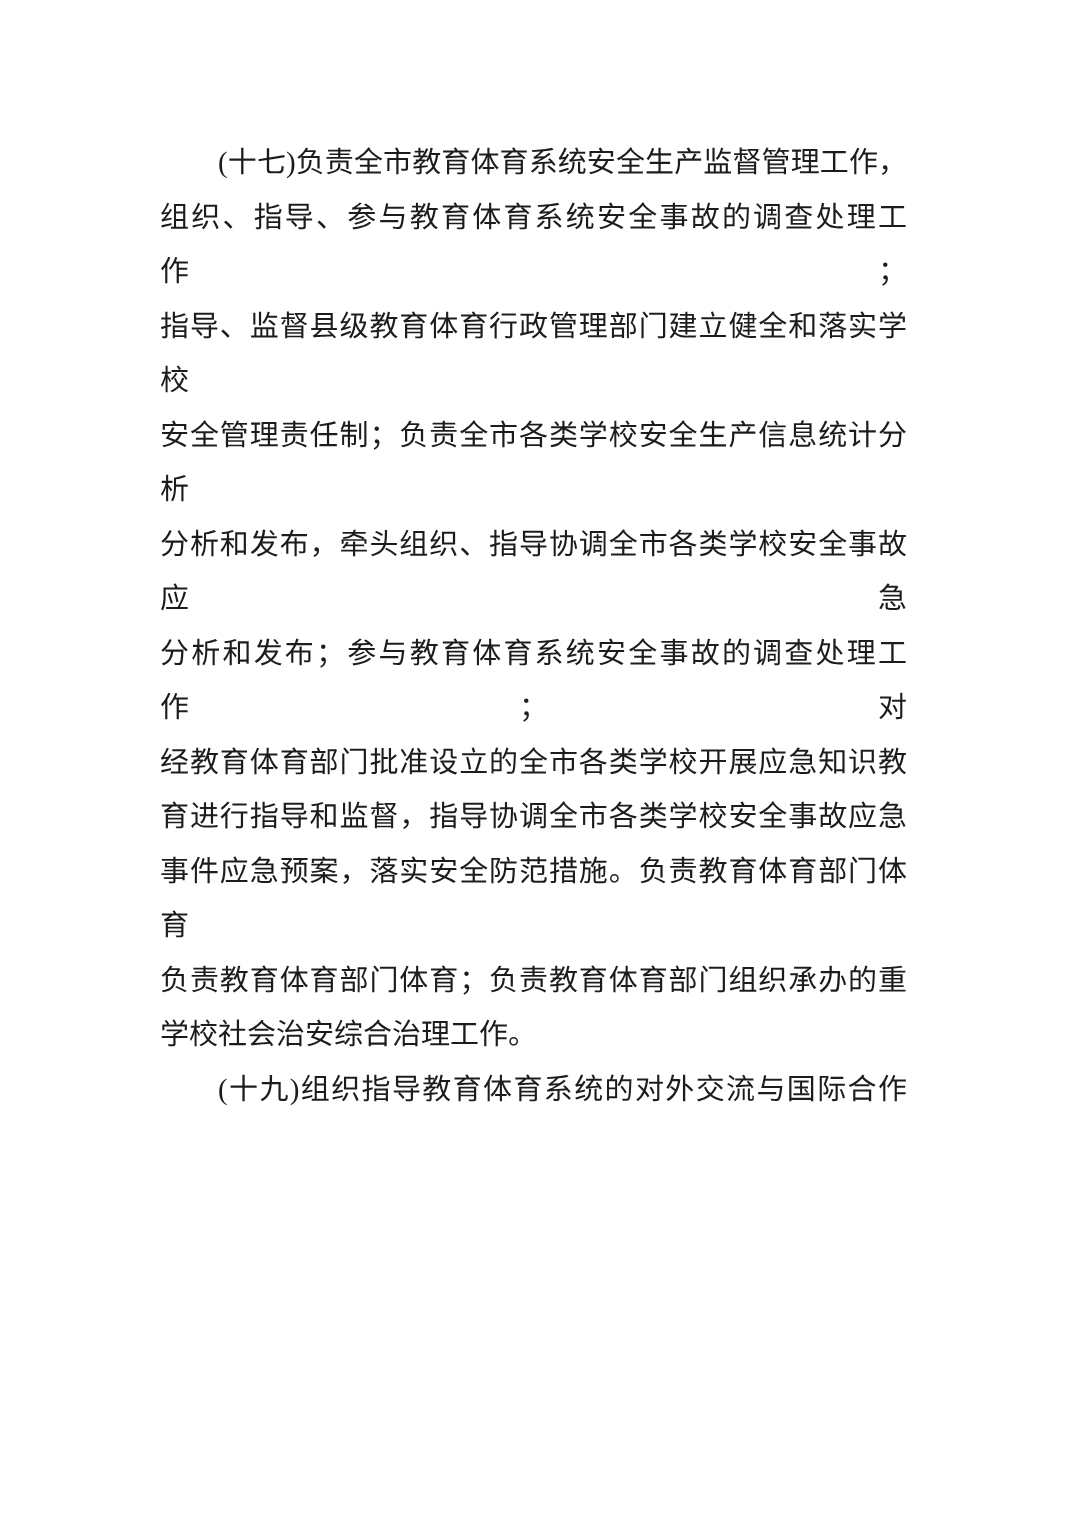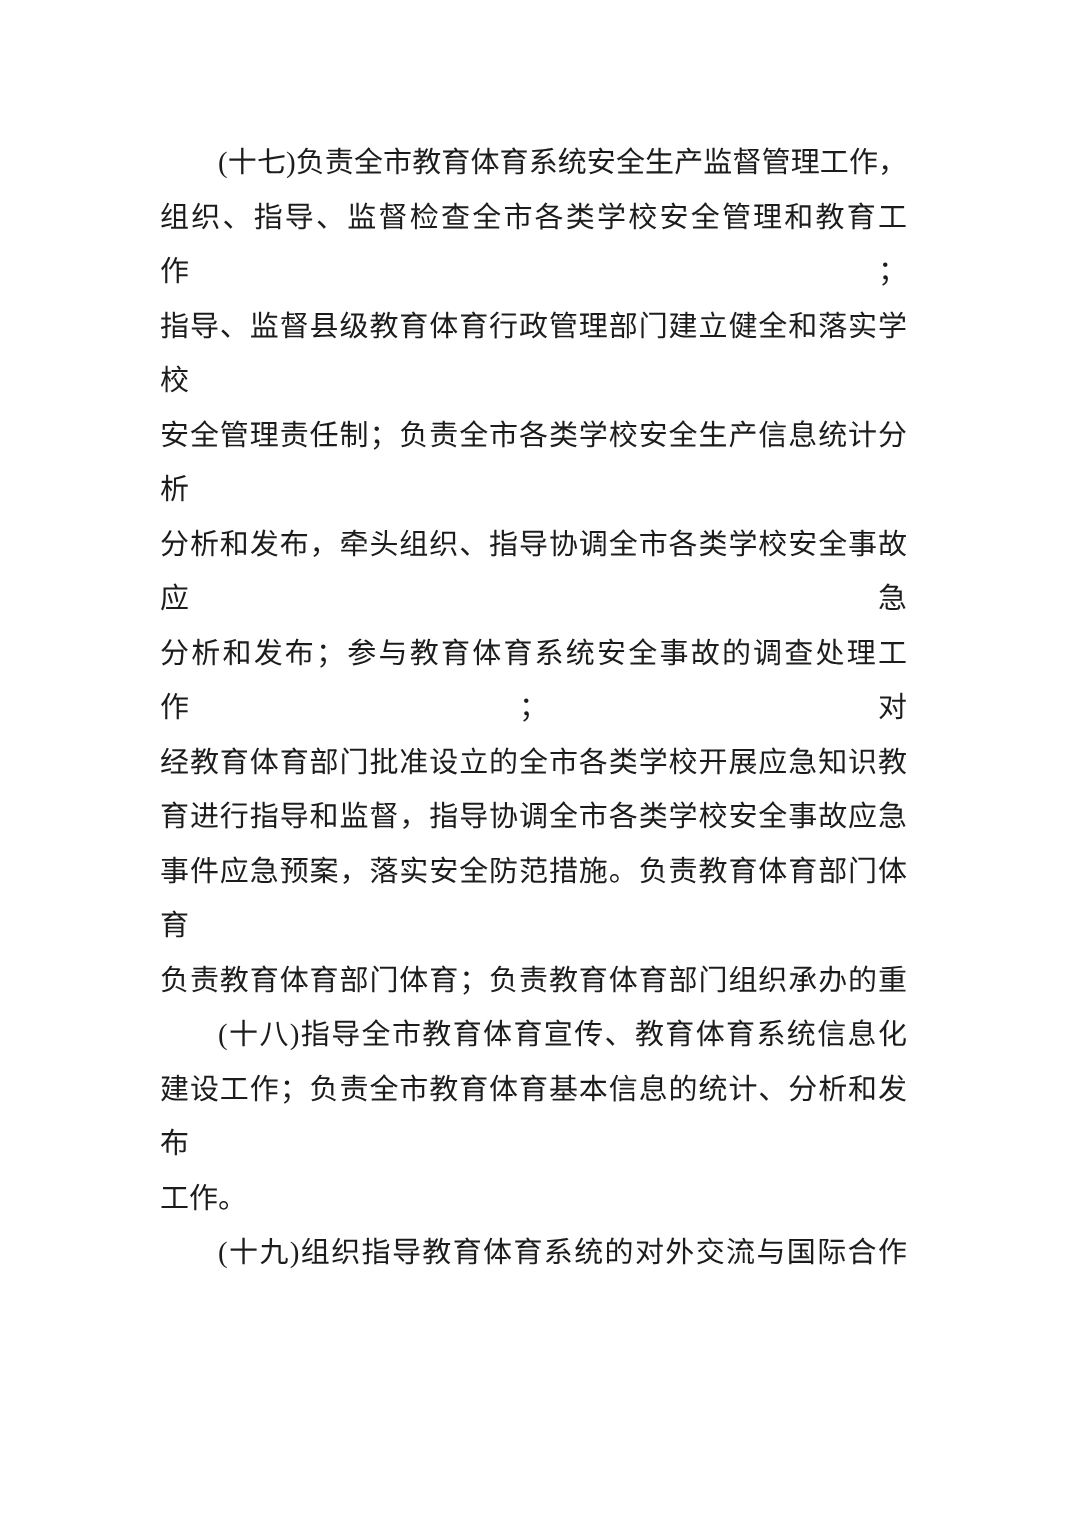--- a/index.html
+++ b/index.html
@@ -40,32 +40,28 @@
     padding-left: 58px;
   }
 </style>
 </head>
 <body>
 
 <div class="page">
   <div class="text-block">
       <div class="para">
         <div class="line fill indent">(十七)负责全市教育体育系统安全生产监督管理工作，</div>
-        <div class="line fill">组织、指导、监督检查全市各类学校安全管理和教育工作；</div>
+        <div class="line fill">组织、指导、参与教育体育系统安全事故的调查处理工作；</div>
         <div class="line fill">指导、监督县级教育体育行政管理部门建立健全和落实学校</div>
         <div class="line fill">安全管理责任制；负责全市各类学校安全生产信息统计分析</div>
         <div class="line fill">分析和发布，牵头组织、指导协调全市各类学校安全事故应急</div>
         <div class="line fill">分析和发布；参与教育体育系统安全事故的调查处理工作；对</div>
         <div class="line fill">经教育体育部门批准设立的全市各类学校开展应急知识教</div>
         <div class="line fill">育进行指导和监督，指导协调全市各类学校安全事故应急</div>
         <div class="line fill">事件应急预案，落实安全防范措施。负责教育体育部门体育</div>
         <div class="line fill">负责教育体育部门体育；负责教育体育部门组织承办的重</div>
-      </div>
-      <div class="para">
-        <div class="line fill indent">(十八)指导全市教育体育宣传、教育体育系统信息化</div>
-        <div class="line fill">建设工作；负责全市教育体育基本信息的统计、分析和发布</div>
-        <div class="line">工作。</div>
+        <div class="line">学校社会治安综合治理工作。</div>
       </div>
       <div class="para">
         <div class="line fill indent">(十九)组织指导教育体育系统的对外交流与国际合作</div>
       </div>
     </div>
 </div>
 
 </body></html>

